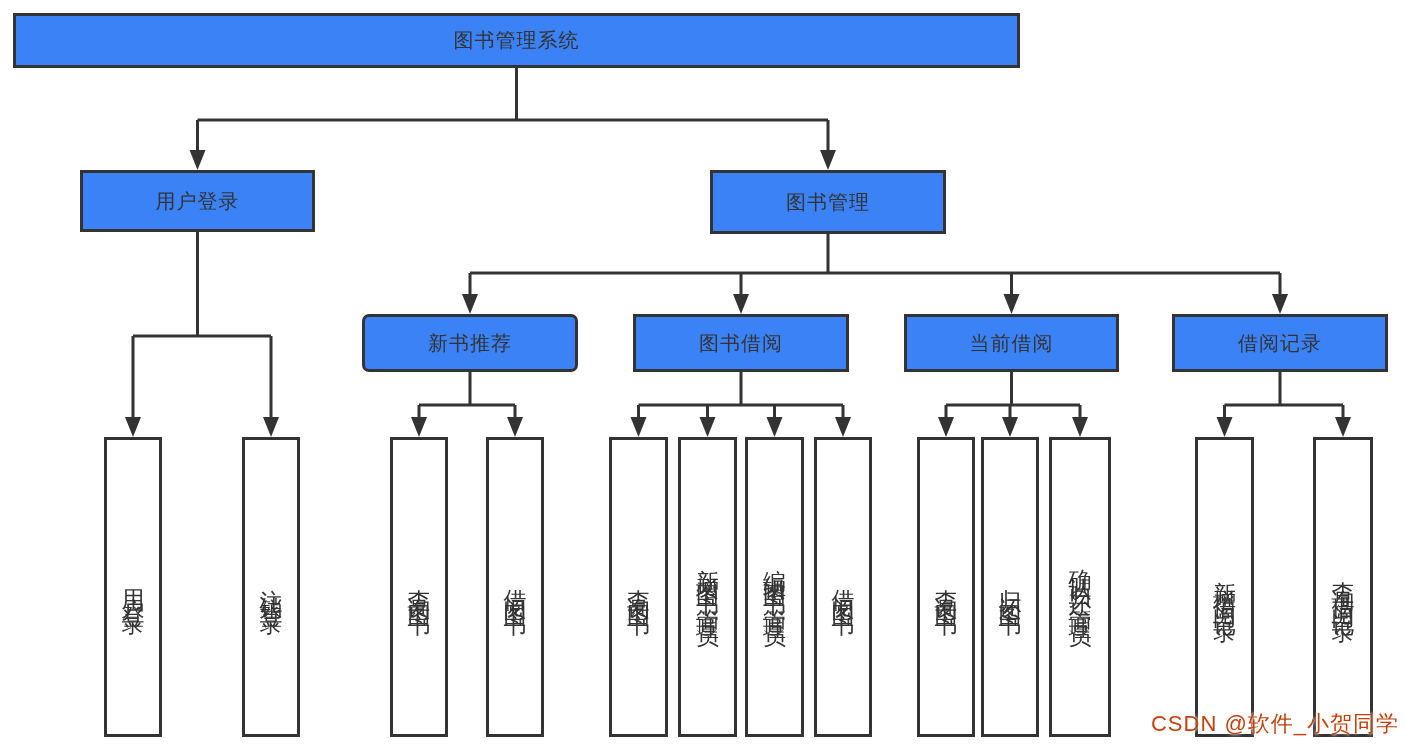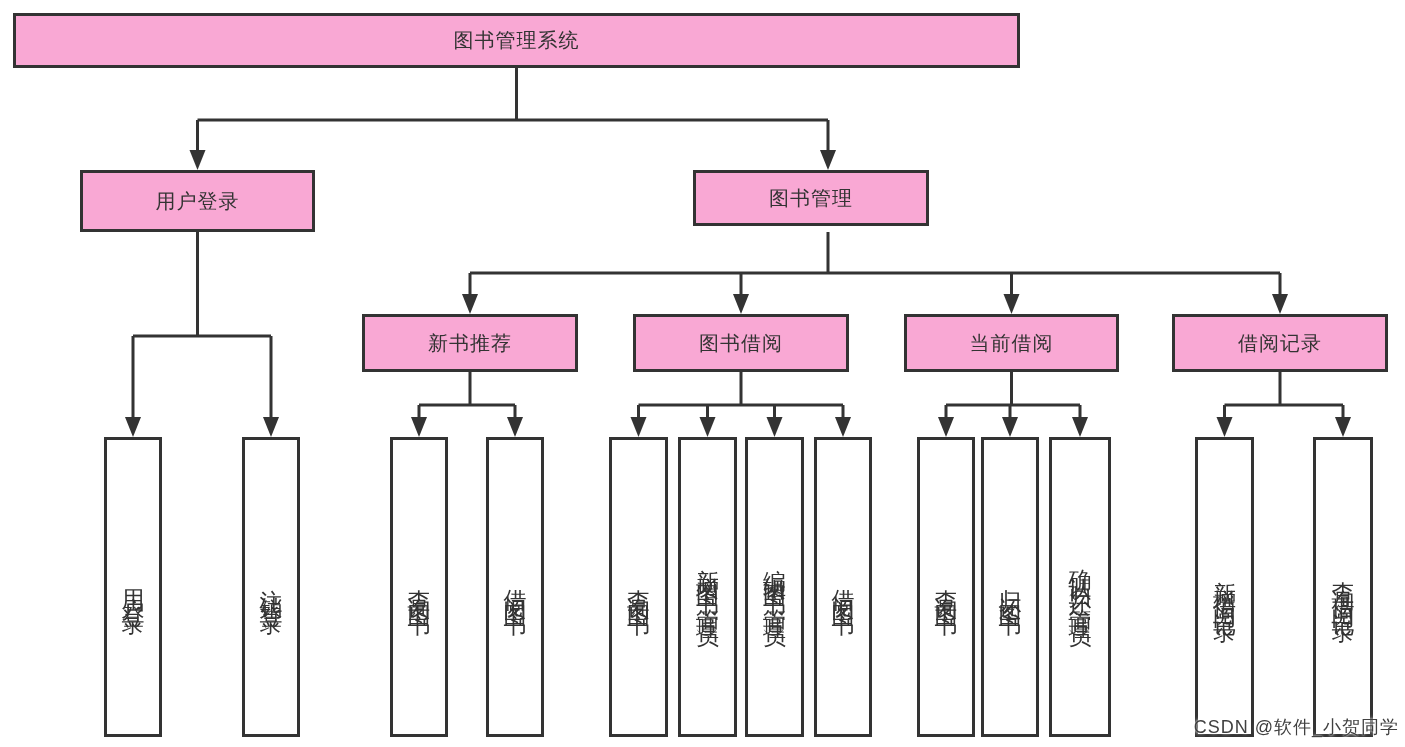--- a/index.html
+++ b/index.html
@@ -19,21 +19,21 @@
   .connectors path {
     fill: none;
     stroke: #333333;
     stroke-width: 3;
   }
   .connectors polygon { fill: #333333; }
   .hbox {
     position: absolute;
     box-sizing: border-box;
     border: 3px solid #333333;
-    background: #f9a8d4;
+    background: #3b82f6;
     display: flex;
     align-items: center;
     justify-content: center;
     font-size: 20px;
     color: #333333;
     letter-spacing: 1px;
     z-index: 2;
   }
   .vbox {
     position: absolute;
@@ -53,22 +53,22 @@
     font-size: 23px;
     letter-spacing: 8px;
     line-height: 1;
     color: #333333;
     white-space: nowrap;
   }
   .watermark {
     position: absolute;
     right: 6px;
     bottom: 8px;
-    font-size: 18px;
-    color: #404040;
+    font-size: 22px;
+    color: #c2410c;
     z-index: 3;
     text-shadow: 0 0 2px #ffffff, 0 0 4px #ffffff;
     letter-spacing: 1px;
   }
 </style>
 </head>
 <body>
 
 <div class="stage">
 
@@ -104,23 +104,23 @@
     <polygon points="1072,417 1088,417 1080,437"></polygon>
 
     <path d="M1280 372 V405 M1224.5 405 H1343 M1224.5 405 V419 M1343 405 V419"></path>
     <polygon points="1216.5,417 1232.5,417 1224.5,437"></polygon>
     <polygon points="1335,417 1351,417 1343,437"></polygon>
   </svg>
 
   <div class="hbox" style="left:13px; top:13px; width:1007px; height:55px;">图书管理系统</div>
 
   <div class="hbox" style="left:80px; top:170px; width:235px; height:62px;">用户登录</div>
-  <div class="hbox" style="left:693px; top:170px; width:236px; height:56px;">图书管理</div>
+  <div class="hbox" style="left:710px; top:170px; width:236px; height:64px;">图书管理</div>
 
-  <div class="hbox" style="left:362px; top:314px; width:216px; height:58px;">新书推荐</div>
+  <div class="hbox" style="left:362px; top:314px; width:216px; height:58px;border-radius:7px;">新书推荐</div>
   <div class="hbox" style="left:904px; top:314px; width:215px; height:58px;">当前借阅</div>
   <div class="hbox" style="left:633px; top:314px; width:216px; height:58px;">图书借阅</div>
   <div class="hbox" style="left:1172px; top:314px; width:216px; height:58px;">借阅记录</div>
 
   <div class="vbox" style="left:104px; width:58px;">
     <span class="vtext">用户登录</span>
   </div>
   <div class="vbox" style="left:242px; width:58px;">
     <span class="vtext">注销登录</span>
   </div>

